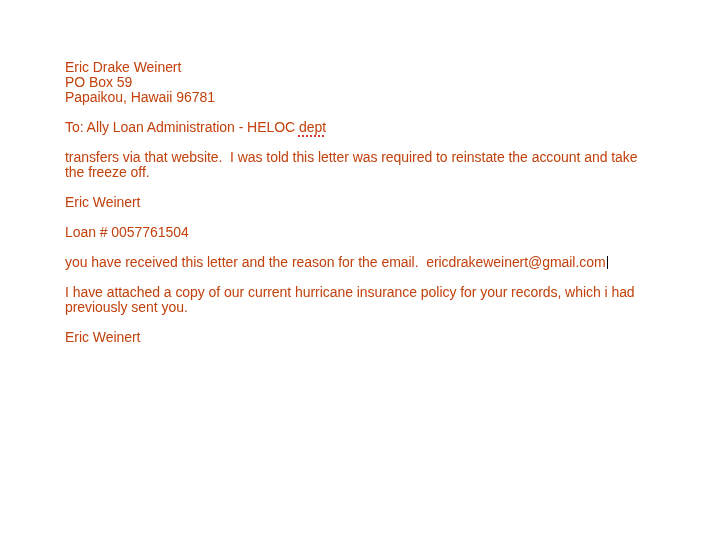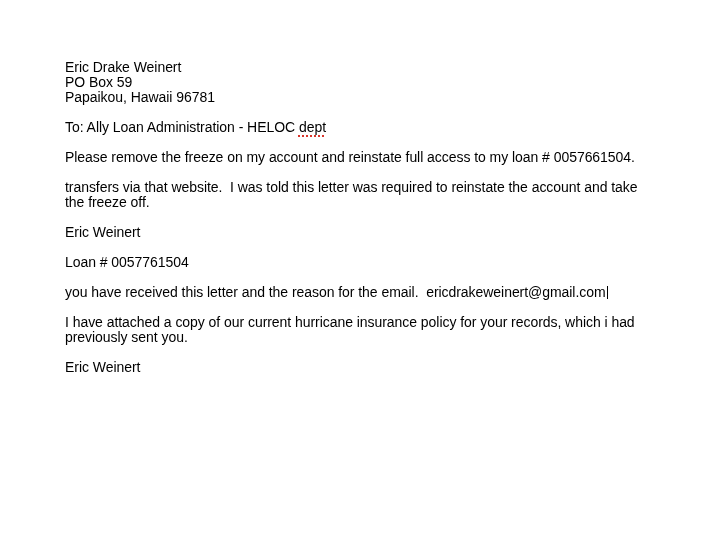--- a/index.html
+++ b/index.html
@@ -14,21 +14,21 @@
     height: 559px;
     overflow: hidden;
     font-family: "Liberation Sans", sans-serif;
   }
   .letter {
     position: absolute;
     left: 65px;
     top: 60px;
     font-size: 14px;
     line-height: 15px;
-    color: #000000;
+    color: #c2410c;
     letter-spacing: -0.05px;
   }
   .para {
     margin: 0 0 15px 0;
   }
   .line {
     height: 15px;
     white-space: pre;
   }
   .misspelled {
@@ -56,23 +56,20 @@
     <div class="line">Eric Drake Weinert</div>
     <div class="line">PO Box 59</div>
     <div class="line">Papaikou, Hawaii 96781</div>
   </div>
 
 
   <div class="para">
     <div class="line"><span>To: Ally Loan Administration - HELOC </span><span class="misspelled">dept</span></div>
   </div>
 
-  <div class="para">
-    <div class="line">Please remove the freeze on my account and reinstate full access to my loan # 0057661504.</div>
-  </div>
 
   <div class="para">
     <div class="line">transfers via that website.  I was told this letter was required to reinstate the account and take</div>
     <div class="line">the freeze off.</div>
   </div>
 
   <div class="para">
     <div class="line">Eric Weinert</div>
   </div>
 

